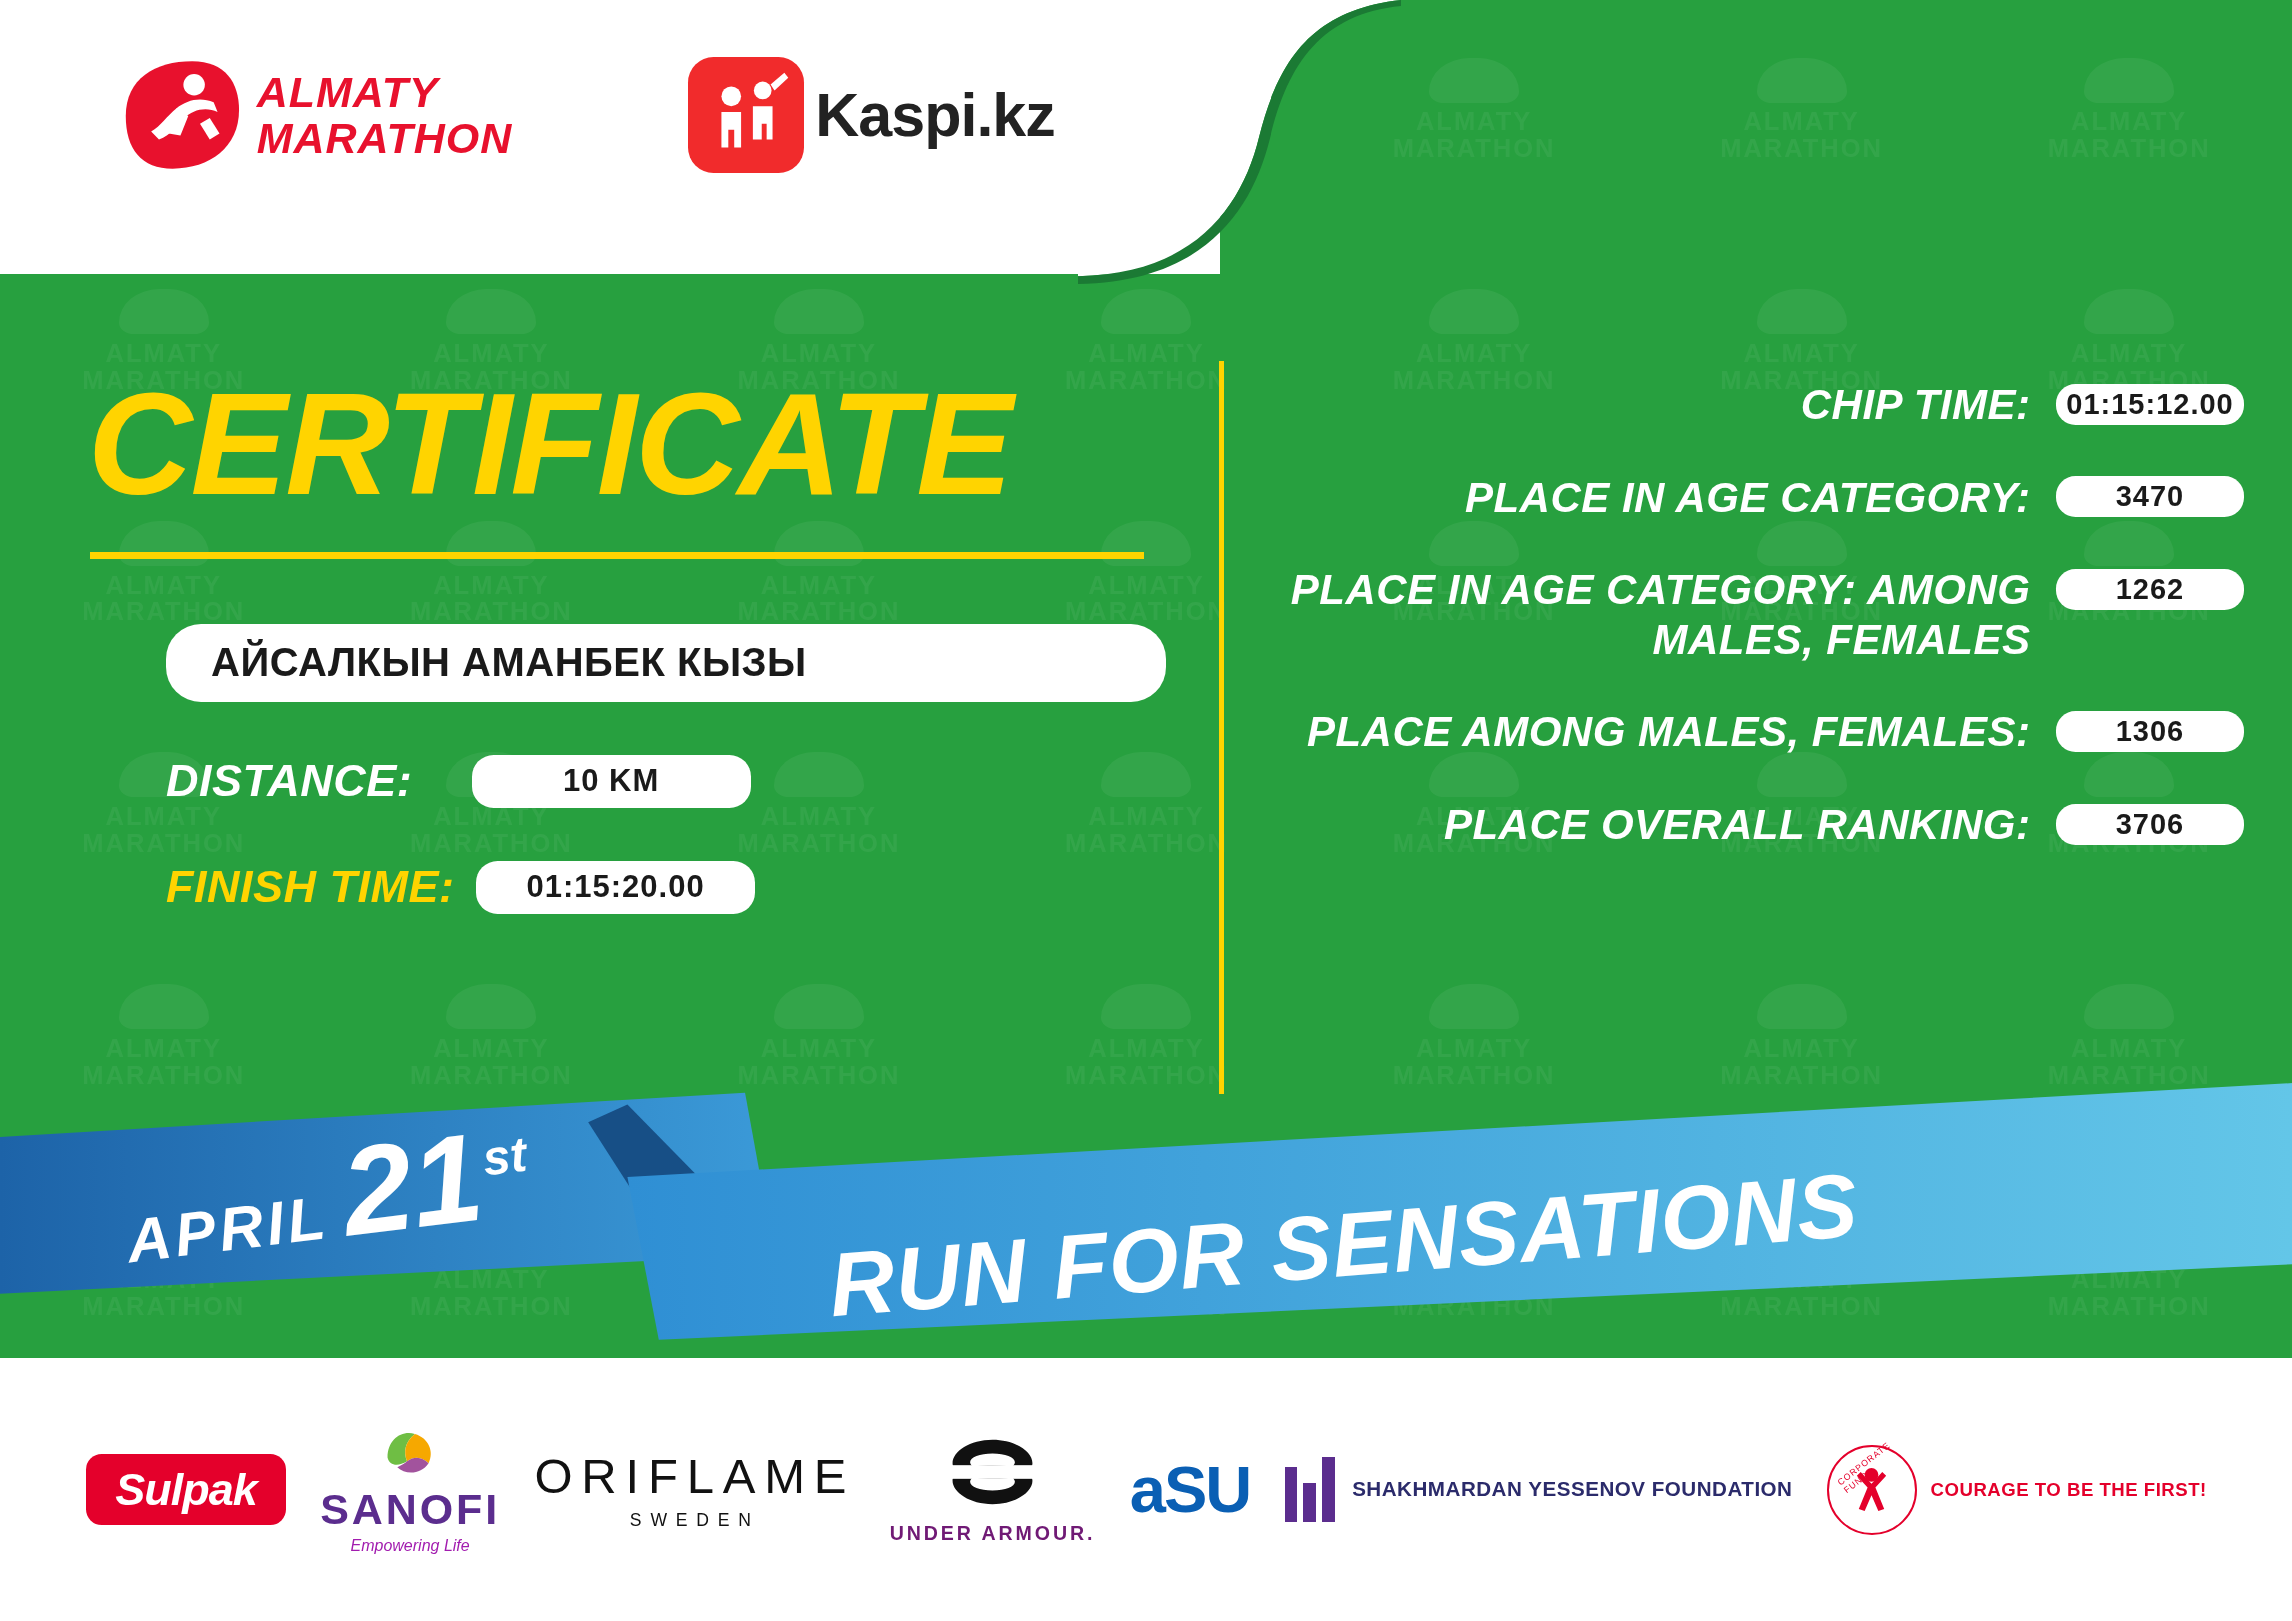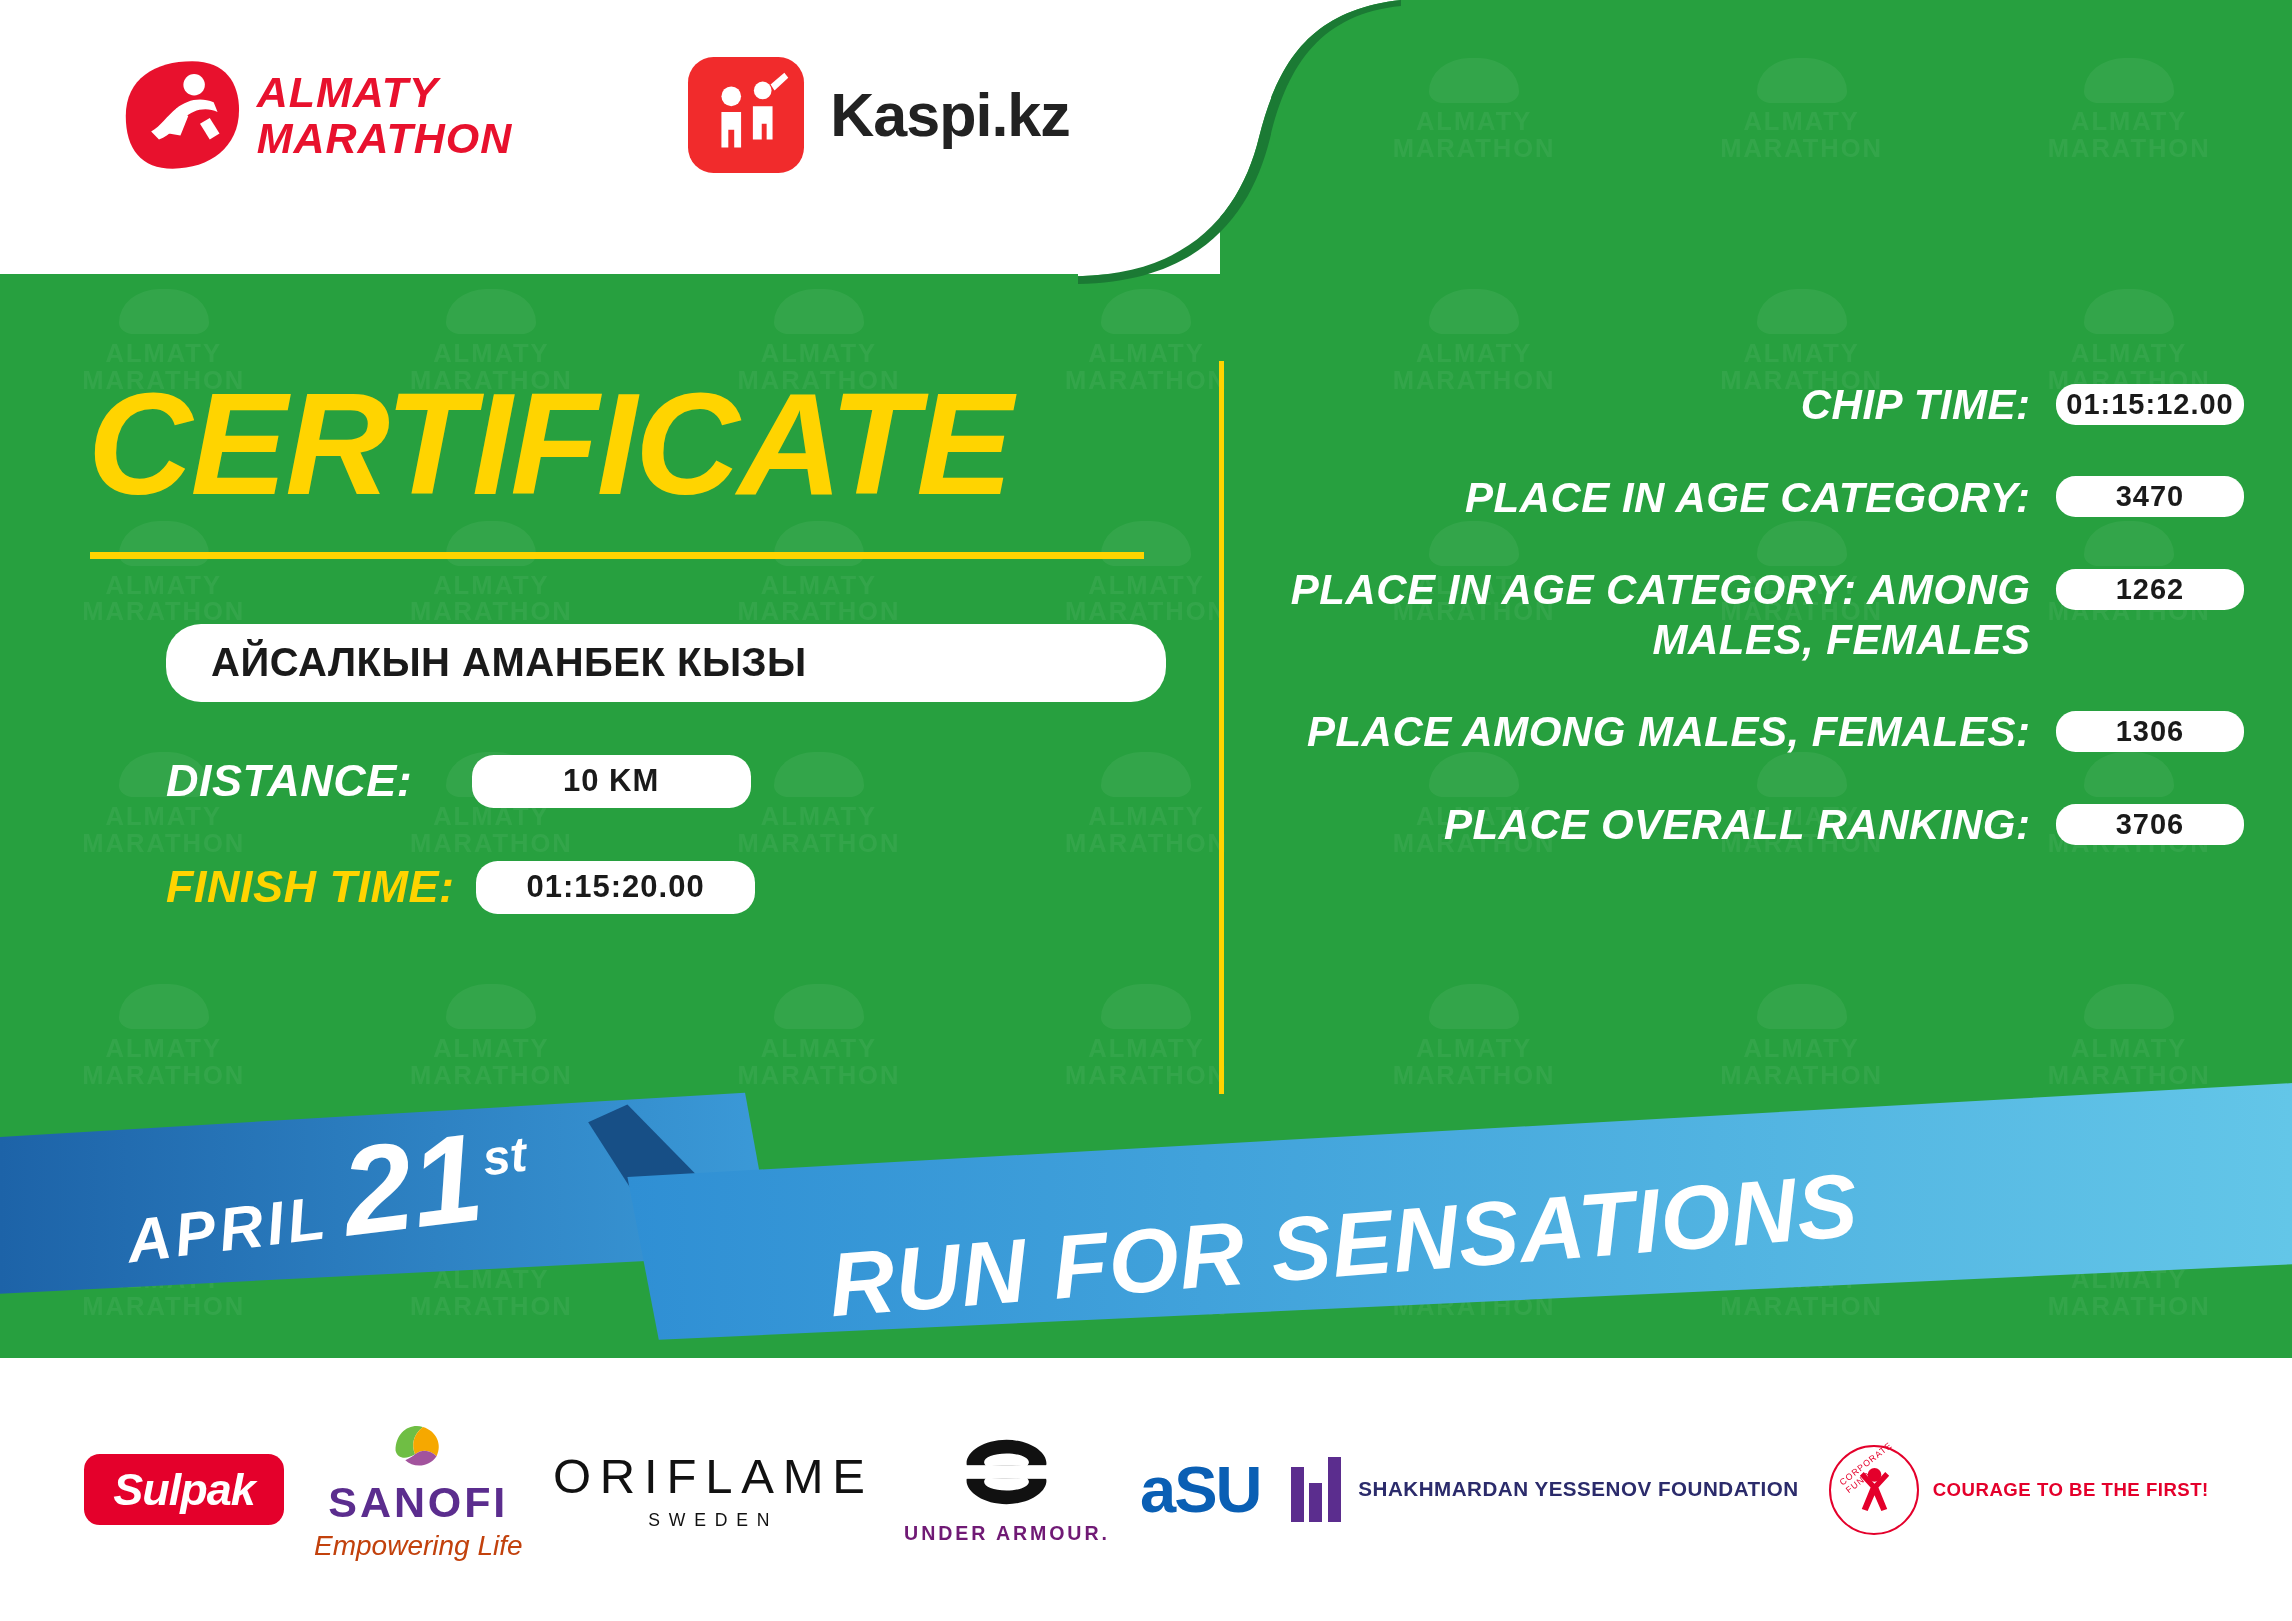--- a/index.html
+++ b/index.html
@@ -74,21 +74,21 @@
   }
   .am-text {
     color: #e8112d;
     font-weight: bold;
     font-style: italic;
     font-size: 43px;
     line-height: 1.08;
     letter-spacing: 1px;
   }
   
-  .kaspi { display: flex; align-items: center; gap: 26px; }
+  .kaspi { display: flex; align-items: center; gap: 11px; }
   .kaspi-badge {
     width: 116px; height: 116px;
     border-radius: 25.5px;
     background: #f12b2c;
     position: relative;
   }
   .kaspi-text {
     color: #222222;
     font-weight: bold;
     font-size: 61px;
@@ -276,21 +276,21 @@
     font-size: 45px;
     padding: 9.8px 29px;
     border-radius: 15.7px;
     letter-spacing: -1px;
   }
   .sp-sanofi { text-align: center; }
   .sp-sanofi .nm {
     color: #5b2d8e; font-weight: bold; font-size: 43px; letter-spacing: 2.9px;
   }
   .sp-sanofi .tg {
-    color: #c2410c; font-style: italic; font-size: 28px; margin-top: 3.9px;
+    color: #a21caf; font-style: italic; font-size: 16px; margin-top: 3.9px;
   }
   .sp-oriflame { text-align: center; color: #111111; }
   .sp-oriflame .nm { font-size: 49px; letter-spacing: 8.8px; }
   .sp-oriflame .tg { font-size: 17.6px; letter-spacing: 8.8px; margin-top: 5.9px; }
   .sp-ua { text-align: center; color: #701a75; }
   .sp-ua .tg { font-size: 19.6px; letter-spacing: 2.9px; font-weight: bold; margin-top: 7.8px; }
   .sp-asu { color: #0a5fb4; font-weight: bold; font-size: 65px; letter-spacing: -2px; }
   .sp-yf { display: flex; align-items: center; gap: 17.6px; }
   .sp-yf .bars { display: flex; gap: 5.9px; align-items: flex-end; }
   .sp-yf .bars i { display: block; width: 12.7px; background: #5b2d8e; }

